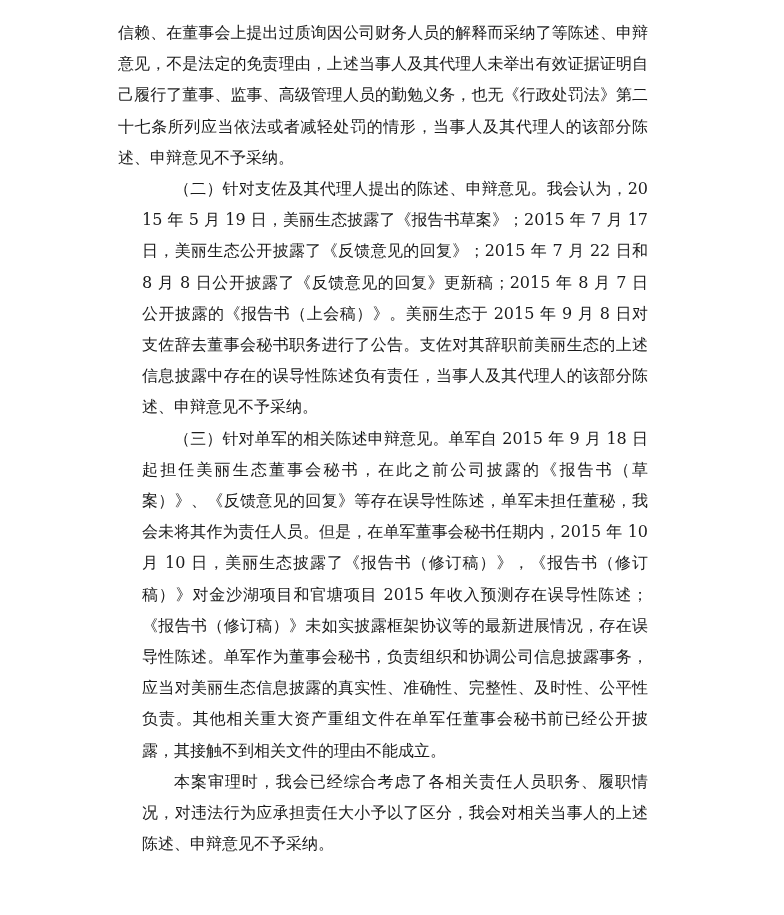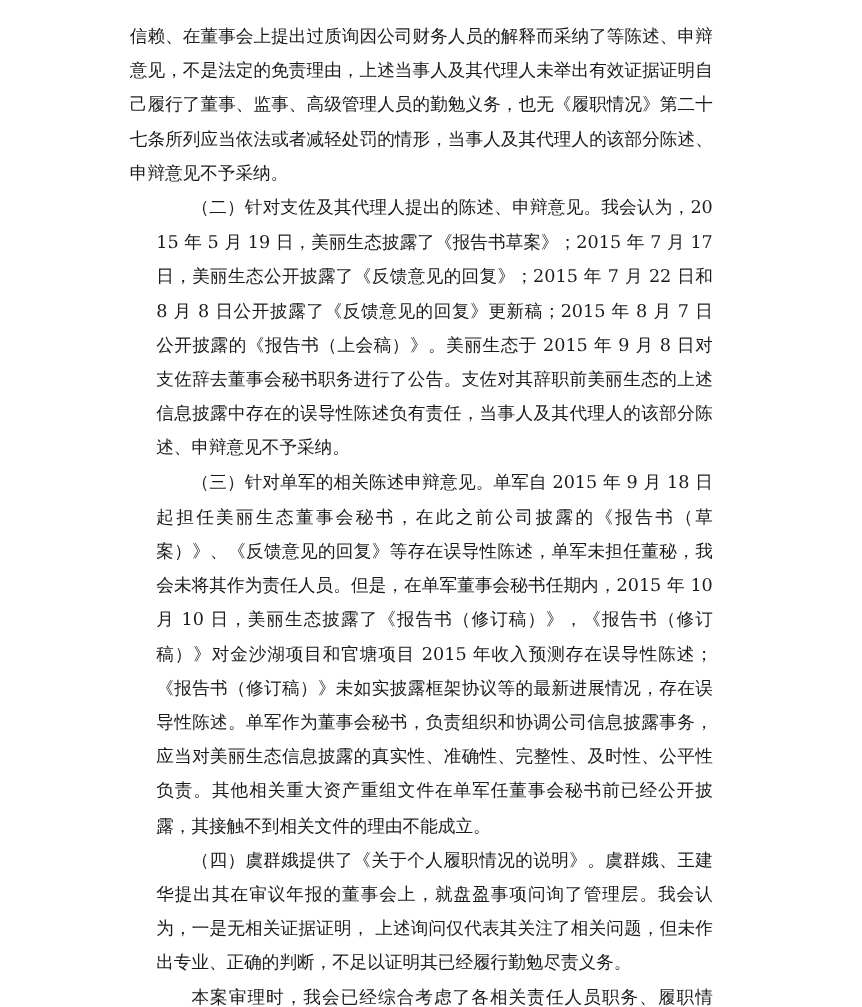--- a/index.html
+++ b/index.html
@@ -31,18 +31,17 @@
     }
     .para.indent {
       text-indent: 2em;
       margin-left: 24px;
     }
   </style>
 </head>
 <body>
 
 <div class="page">
-  <p class="para">信赖、在董事会上提出过质询因公司财务人员的解释而采纳了等陈述、申辩意见，不是法定的免责理由，上述当事人及其代理人未举出有效证据证明自己履行了董事、监事、高级管理人员的勤勉义务，也无《履职情况》第二十七条所列应当依法或者减轻处罚的情形，当事人及其代理人的该部分陈述、申辩意见不予采纳。</p>
+  <p class="para">信赖、在董事会上提出过质询因公司财务人员的解释而采纳了等陈述、申辩意见，不是法定的免责理由，上述当事人及其代理人未举出有效证据证明自己履行了董事、监事、高级管理人员的勤勉义务，也无《行政处罚法》第二十七条所列应当依法或者减轻处罚的情形，当事人及其代理人的该部分陈述、申辩意见不予采纳。</p>
   <p class="para indent">（二）针对支佐及其代理人提出的陈述、申辩意见。我会认为，2015 年 5 月 19 日，美丽生态披露了《报告书草案》；2015 年 7 月 17 日，美丽生态公开披露了《反馈意见的回复》；2015 年 7 月 22 日和 8 月 8 日公开披露了《反馈意见的回复》更新稿；2015 年 8 月 7 日公开披露的《报告书（上会稿）》。美丽生态于 2015 年 9 月 8 日对支佐辞去董事会秘书职务进行了公告。支佐对其辞职前美丽生态的上述信息披露中存在的误导性陈述负有责任，当事人及其代理人的该部分陈述、申辩意见不予采纳。</p>
   <p class="para indent">（三）针对单军的相关陈述申辩意见。单军自 2015 年 9 月 18 日起担任美丽生态董事会秘书，在此之前公司披露的《报告书（草案）》、《反馈意见的回复》等存在误导性陈述，单军未担任董秘，我会未将其作为责任人员。但是，在单军董事会秘书任期内，2015 年 10 月 10 日，美丽生态披露了《报告书（修订稿）》，《报告书（修订稿）》对金沙湖项目和官塘项目 2015 年收入预测存在误导性陈述；《报告书（修订稿）》未如实披露框架协议等的最新进展情况，存在误导性陈述。单军作为董事会秘书，负责组织和协调公司信息披露事务，应当对美丽生态信息披露的真实性、准确性、完整性、及时性、公平性负责。其他相关重大资产重组文件在单军任董事会秘书前已经公开披露，其接触不到相关文件的理由不能成立。</p>
-  <p class="para indent">（四）虞群娥提供了《关于个人履职情况的说明》。虞群娥、王建华提出其在审议年报的董事会上，就盘盈事项问询了管理层。我会认为，一是无相关证据证明， 上述询问仅代表其关注了相关问题，但未作出专业、正确的判断，不足以证明其已经履行勤勉尽责义务。</p>
   <p class="para indent">本案审理时，我会已经综合考虑了各相关责任人员职务、履职情况，对违法行为应承担责任大小予以了区分，我会对相关当事人的上述陈述、申辩意见不予采纳。</p>
 </div>
 
 </body></html>

